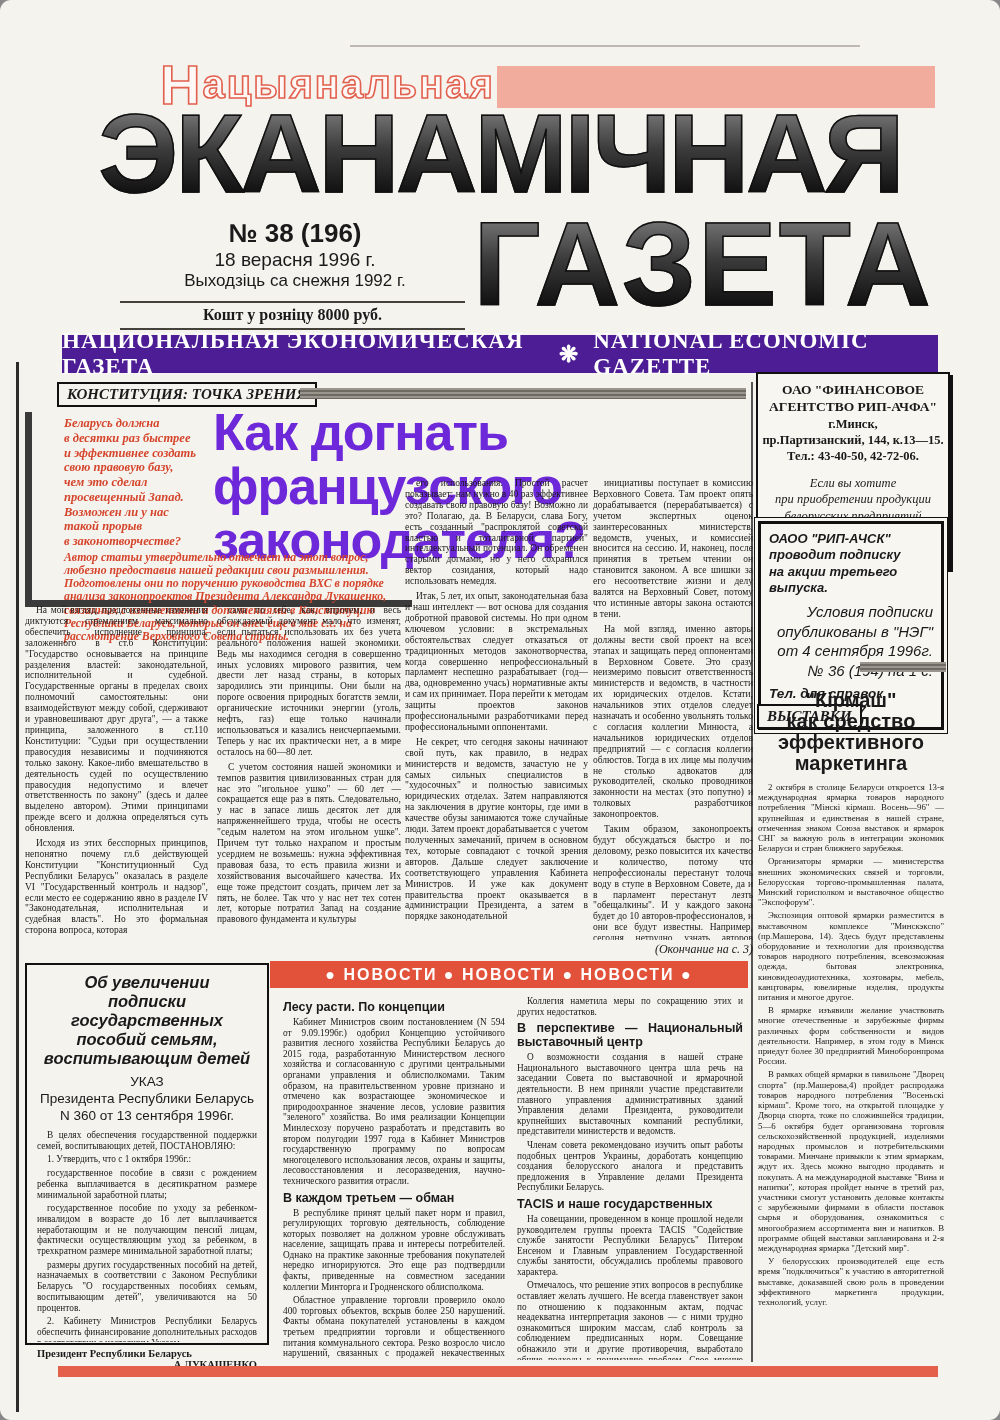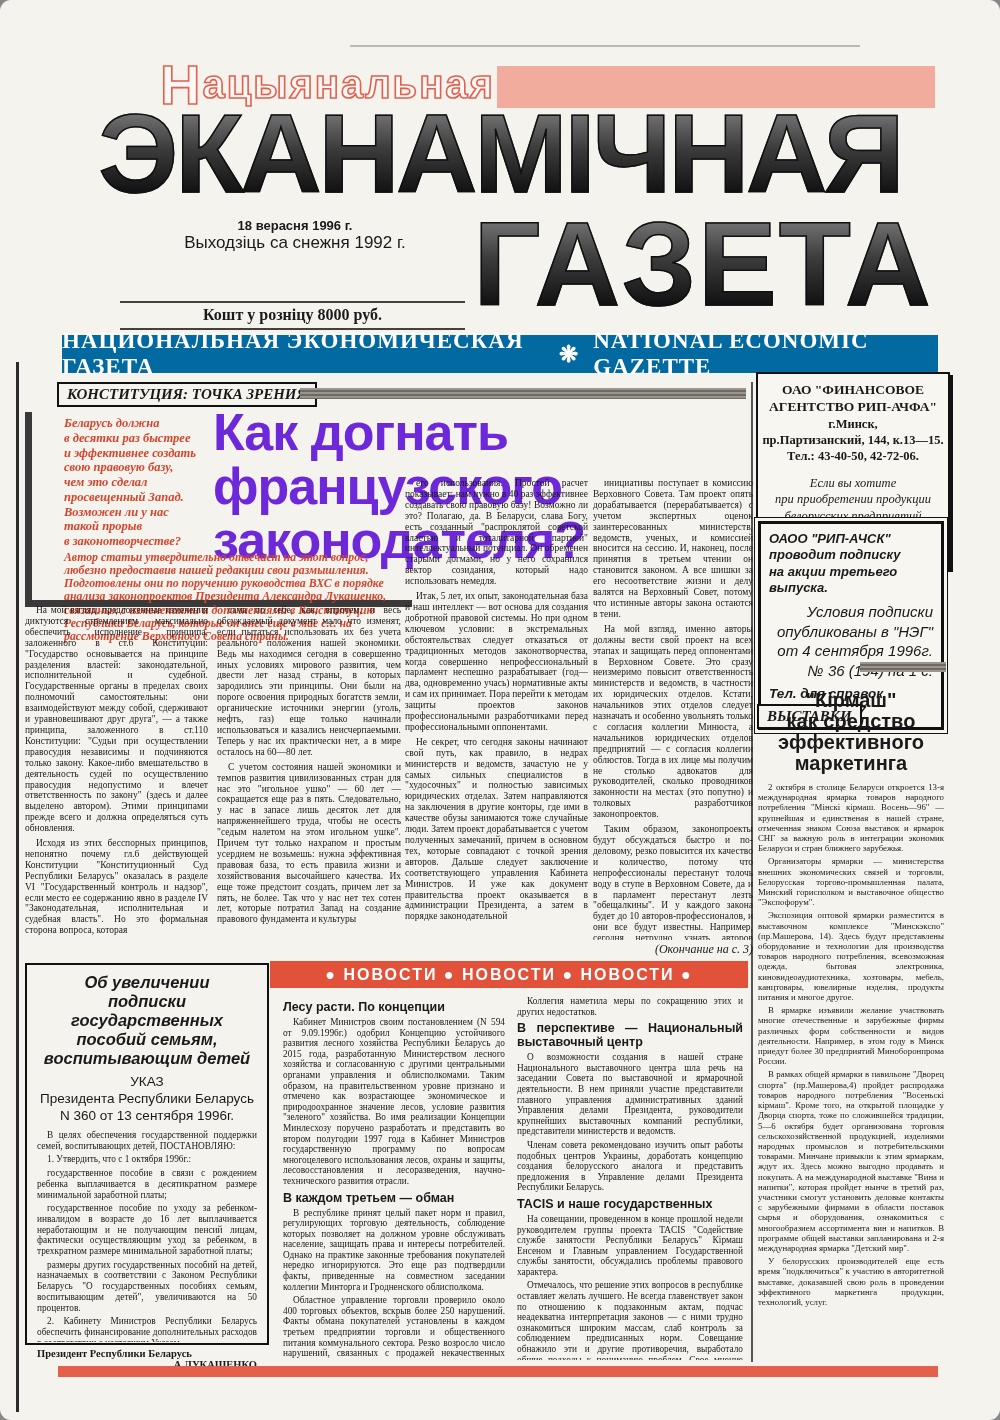--- a/index.html
+++ b/index.html
@@ -13,25 +13,25 @@
             color:#fdf7f5;-webkit-text-stroke:1.6px #e2604e;letter-spacing:2px;white-space:nowrap;}
   .pretitle .cap{font-size:56px;vertical-align:-6px;}
   .gztitle{font-family:"Liberation Sans",sans-serif;font-weight:800;
            background:linear-gradient(180deg,#8a8a8a 0%,#3c3c3c 45%,#000 100%);
            -webkit-background-clip:text;background-clip:text;color:transparent;
            -webkit-text-stroke:1.5px #101010;white-space:nowrap;}
   .t1{font-size:112px;letter-spacing:-3px;text-align:center;width:100%;line-height:1;}
   .t2{font-size:118px;letter-spacing:2px;text-align:center;line-height:1;}
   .issue{font-family:"Liberation Sans",sans-serif;text-align:center;}
   .issue-no{font-size:26px;font-weight:700;}
-  .issue-date{font-size:13px;font-weight:700;}
+  .issue-date{font-size:19px;font-weight:400;}
   .issue-since{font-size:17px;}
   .price{font-size:16px;font-weight:700;font-family:"Liberation Serif",serif;text-align:center;}
   .hline{background:#44403a;height:2px;}
-  .banner{background:#0369a1;color:#fff;font-family:"Liberation Serif",serif;font-weight:700;
+  .banner{background:#4c1d95;color:#fff;font-family:"Liberation Serif",serif;font-weight:700;
           font-size:23px;letter-spacing:1px;display:flex;align-items:center;justify-content:center;gap:14px;}
   
   .vrule{background:#2b2b2b;}
   .stripe-bar{background:repeating-linear-gradient(180deg,#9a968e 0 2px,#6e6a63 2px 4px);}
   
   .label-box{border:2px solid #111;background:#f5f3ee;font-weight:700;font-style:italic;
              font-size:15px;padding:2px 8px;white-space:nowrap;}
   .lede-box{border-left:7px solid #3a3a3a;border-bottom:7px solid #3a3a3a;}
   .lede1{color:#d5452c;font-weight:700;font-style:italic;font-size:12.5px;line-height:1.18;white-space:pre-line;}
   .lede2{color:#d5452c;font-weight:700;font-style:italic;font-size:11.8px;line-height:1.12;margin-top:2px;}
@@ -79,20 +79,21 @@
 <div class="page">
 
   <div class="abs topline" style="left:350px;top:45px;width:510px;"></div>
   <div class="abs pink-bar" style="left:497px;top:66px;width:438px;height:42px;"></div>
   <div class="abs pretitle" style="left:160px;top:52px;"><span class="cap">Н</span><span>ацыянальная</span></div>
 
   <div class="abs gztitle t1" style="left:60px;top:98px;width:880px;">ЭКАНАМІЧНАЯ</div>
   <div class="abs gztitle t2" style="left:468px;top:205px;width:470px;">ГАЗЕТА</div>
 
   <div class="abs issue" style="left:115px;top:218px;width:360px;">
+    <div class="issue-no">№ 38 (196)</div>
     <div class="issue-date">18 верасня 1996 г.</div>
     <div class="issue-since">Выходзіць са снежня 1992 г.</div>
   </div>
   <div class="abs hline" style="left:120px;top:301px;width:345px;height:1.5px;"></div>
   <div class="abs price" style="left:115px;top:306px;width:355px;">Кошт у розніцу 8000 руб.</div>
   <div class="abs hline" style="left:120px;top:328px;width:345px;height:1.5px;"></div>
 
   <div class="abs banner" style="left:62px;top:335px;width:876px;height:38px;">
     <span>НАЦИОНАЛЬНАЯ ЭКОНОМИЧЕСКАЯ ГАЗЕТА</span>
     <span>❋</span>
@@ -220,21 +221,21 @@
       <p class="para">В республике принят целый пакет норм и правил, регулирующих торговую деятельность, соблюдение которых позволяет на должном уровне обслуживать население, защищать права и интересы потребителей. Однако на практике законные требования покупателей нередко игнорируются. Это еще раз подтвердили факты, приведенные на совместном заседании коллегии Минторга и Гродненского облисполкома.</p>
       <p class="para">Областное управление торговли проверило около 400 торговых объектов, вскрыв более 250 нарушений. Факты обмана покупателей установлены в каждом третьем предприятии торговли и общественного питания коммунального сектора. Резко возросло число нарушений, связанных с продажей некачественных товаров, с истекшим сроком годности.</p>
     </div>
   <div class="abs newscol" style="left:517px;top:996px;width:226px;height:364px;">
     <div>
         <p class="para">Коллегия наметила меры по сокращению этих и других недостатков.</p>
         <div class="news-subhead">В перспективе — Национальный выставочный центр</div>
         <p class="para">О возможности создания в нашей стране Национального выставочного центра шла речь на заседании Совета по выставочной и ярмарочной деятельности. В нем приняли участие представители главного управления административных зданий Управления делами Президента, руководители крупнейших выставочных компаний республики, представители министерств и ведомств.</p>
         <p class="para">Членам совета рекомендовано изучить опыт работы подобных центров Украины, доработать концепцию создания белорусского аналога и представить предложения в Управление делами Президента Республики Беларусь.</p>
         <div class="news-subhead">TACIS и наше государственных</div>
-        <p class="para">На совещании, проведенном в конце прошлой недели руководителем группы проекта TACIS "Содействие службе занятости Республики Беларусь" Кірмаш Енсеном и Главным управлением Государственной службы занятости, обсуждались проблемы правового характера.</p>
+        <p class="para">На совещании, проведенном в конце прошлой недели руководителем группы проекта TACIS "Содействие службе занятости Республики Беларусь" Питером Енсеном и Главным управлением Государственной службы занятости, обсуждались проблемы правового характера.</p>
         <p class="para">Отмечалось, что решение этих вопросов в республике оставляет желать лучшего. Не всегда главенствует закон по отношению к подзаконным актам, подчас неадекватна интерпретация законов — с ними трудно ознакомиться широким массам, слаб контроль за соблюдением предписанных норм. Совещание обнажило эти и другие противоречия, выработало общие подходы к пониманию проблем. Свое мнение высказали представители комиссии Верховного Совета по социальной политике и труду, Республиканского трудового арбитража, Конституционного суда, министерств труда и юстиции, других заинтересованных организаций и учреждений, а также консультант программы TACIS г-н Франк Клеманн и эксперты проекта.</p>
       </div>
 
   </div>
 
   <div class="abs red-bar" style="left:58px;top:1366px;width:880px;height:11px;"></div>
 
 </div>
 
 </body></html>

